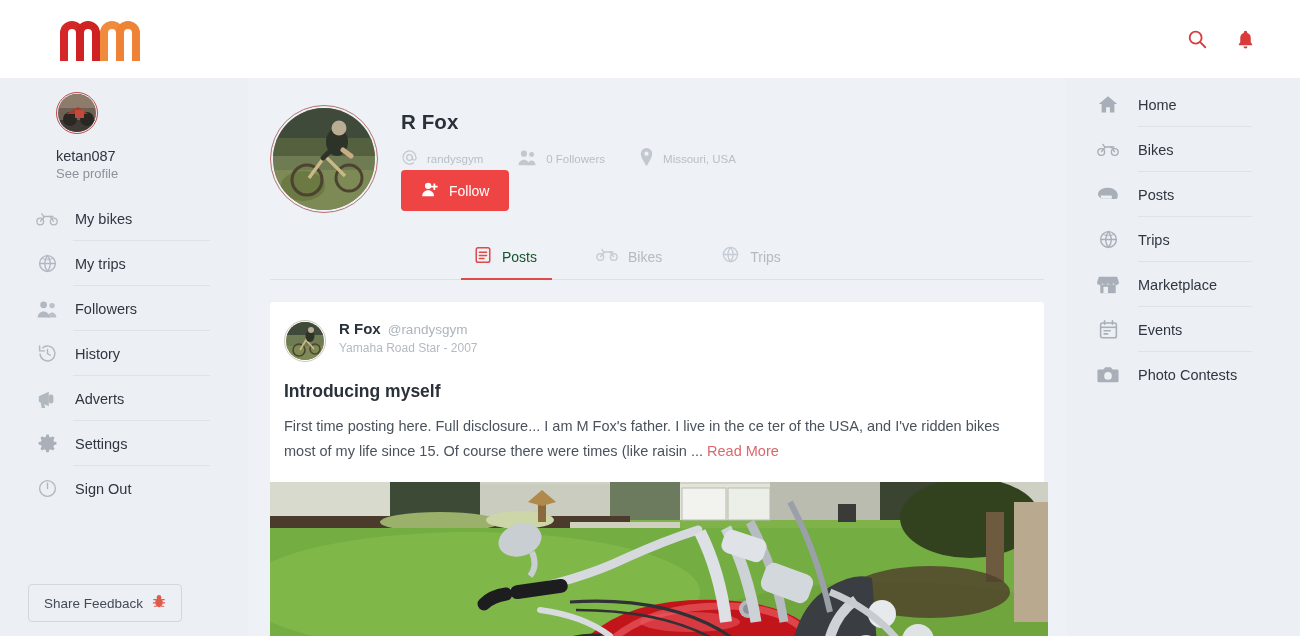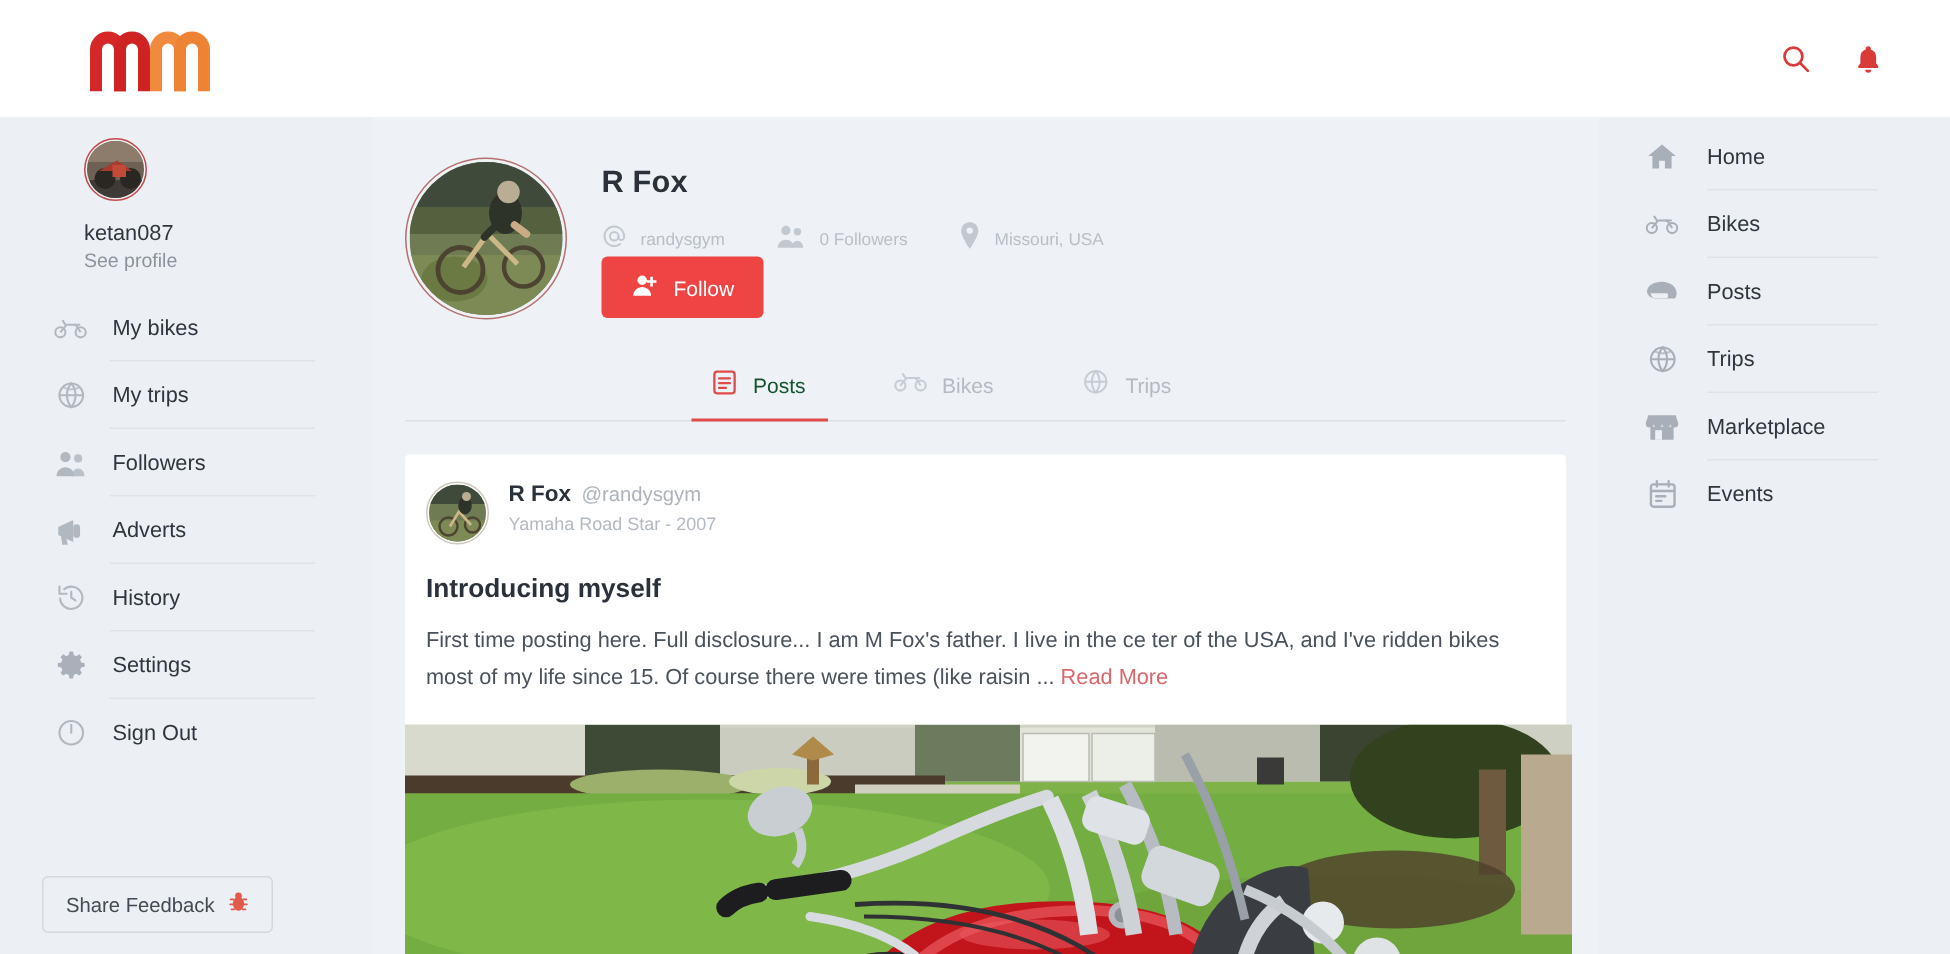--- a/index.html
+++ b/index.html
@@ -232,39 +232,39 @@
             <circle cx="19" cy="7" r="3.2" opacity=".85"></circle>
               <path d="M14 21c0-3.4 2.4-6 5-6s5 2.6 5 6z" opacity=".85"></path>
           </svg>
         </span>
         <span class="lbl">Followers</span>
         <span class="sep"></span>
       </div>
 
       <div class="nav-item">
         <span class="ico">
+          <svg width="21" height="21" viewBox="0 0 24 24" fill="none" stroke="#b2b8c0" stroke-width="1.6">
+            <path d="M3.5 12a8.5 8.5 0 1 0 2.6-6.1"></path>
+              <path d="M3 3.5V9h5.5" stroke-linecap="round" stroke-linejoin="round"></path>
+            <path d="M12 7.5V12l3.2 2" stroke-linecap="round"></path>
+          </svg>
+        </span>
+        <span class="lbl">History</span>
+        <span class="sep"></span>
+      </div>
+
+      <div class="nav-item">
+        <span class="ico">
           <svg width="22" height="20" viewBox="0 0 24 22" fill="#b2b8c0">
             <path d="M3 8 L14 3 v16 L3 14 z"></path>
             <rect x="14" y="6" width="5" height="10" rx="2.5"></rect>
             <path d="M5 14 l1 7 h4 l-1.5-7z"></path>
           </svg>
         </span>
         <span class="lbl">Adverts</span>
-        <span class="sep"></span>
-      </div>
-
-      <div class="nav-item">
-        <span class="ico">
-          <svg width="21" height="21" viewBox="0 0 24 24" fill="none" stroke="#b2b8c0" stroke-width="1.6">
-            <path d="M3.5 12a8.5 8.5 0 1 0 2.6-6.1"></path>
-              <path d="M3 3.5V9h5.5" stroke-linecap="round" stroke-linejoin="round"></path>
-            <path d="M12 7.5V12l3.2 2" stroke-linecap="round"></path>
-          </svg>
-        </span>
-        <span class="lbl">History</span>
         <span class="sep"></span>
       </div>
 
       <div class="nav-item">
         <span class="ico">
           <svg width="21" height="21" viewBox="0 0 24 24" fill="#a9b0b9">
             <path d="M12 8.2a3.8 3.8 0 1 0 0 7.6a3.8 3.8 0 0 0 0-7.6zm0 2.4a1.4 1.4 0 1 1 0 2.8a1.4 1.4 0 0 1 0-2.8z"></path>
             <path d="M10.6 1.6h2.8l.5 2.6 2 .9 2.2-1.4 2 2-1.4 2.2.9 2 2.6.5v2.8l-2.6.5-.9 2 1.4 2.2-2 2-2.2-1.4-2 .9-.5 2.6h-2.8l-.5-2.6-2-.9-2.2 1.4-2-2 1.4-2.2-.9-2-2.6-.5v-2.8l2.6-.5.9-2-1.4-2.2 2-2 2.2 1.4 2-.9z"></path>
           </svg>
         </span>
@@ -585,15 +585,25 @@
           <rect x="3" y="4.5" width="18" height="17" rx="2"></rect>
           <path d="M3 9.5h18"></path>
             <path d="M7.5 2v4M16.5 2v4" stroke-linecap="round"></path>
           <path d="M7 13.5h7M7 17h4" stroke-linecap="round"></path>
         </svg>
       </span>
       <span class="lbl">Events</span>
       <span class="sep"></span>
     </div>
 
+    <div class="rnav-item">
+      <span class="ico">
+        <svg width="22" height="19" viewBox="0 0 24 20" fill="#a8afb8">
+          <path d="M2 4.5h5l2-2.5h6l2 2.5h5a1.5 1.5 0 0 1 1.5 1.5v11A1.5 1.5 0 0 1 22 18.5H2A1.5 1.5 0 0 1 .5 17V6A1.5 1.5 0 0 1 2 4.5z"></path>
+          <circle cx="12" cy="11.5" r="4.2" fill="#eceff3"></circle>
+        </svg>
+      </span>
+      <span class="lbl">Photo Contests</span>
+
+    </div>
   </div>
 
 </div>
 
 </body></html>

